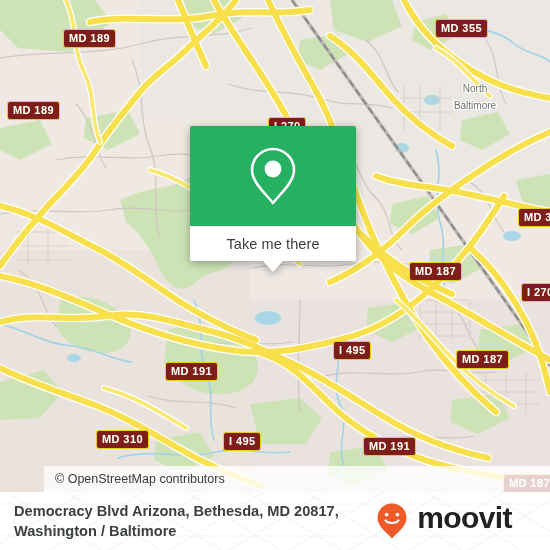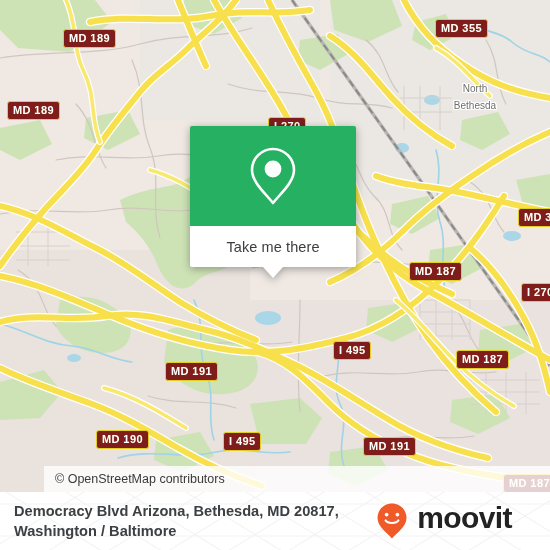--- a/index.html
+++ b/index.html
@@ -51,21 +51,21 @@
   
   .popup{
     position:absolute;left:190px;top:126px;width:166px;
     filter:drop-shadow(0 2px 4px rgba(0,0,0,.33));
   }
   .popup-top{
     height:100px;background:#25b062;border-radius:2px 2px 0 0;
     display:flex;align-items:center;justify-content:center;
   }
   .popup-bottom{
-    height:41px;background:#ffffff;border-radius:0 0 2px 2px;
+    height:35px;background:#ffffff;border-radius:0 0 2px 2px;
     display:flex;align-items:center;justify-content:center;
     position:relative;
   }
   .popup-label{
     color:#3d3d3d;font-size:14.5px;line-height:16px;letter-spacing:.1px;
   }
   .popup-tail{
     position:absolute;left:50%;margin-left:-10px;bottom:-11px;
     width:0;height:0;
     border-left:10px solid transparent;
@@ -308,34 +308,34 @@
         <path class="sec" d="M66,0 C78,26 72,48 84,72 C96,96 90,118 100,142"></path>
         <path class="sec" d="M150,170 C180,178 202,196 228,210 C256,226 276,246 300,264"></path>
         <path class="sec" d="M396,300 C418,318 434,340 454,360 C474,380 492,394 514,406"></path>
         <path class="sec" d="M104,388 C134,396 160,412 186,428"></path>
         <path class="sec" d="M436,48 C458,60 472,80 490,96"></path>
       </g>
     </svg>
 
     <div class="place" style="left:430px;top:80px;width:90px;">
       <div>North</div>
-      <div>Bethesda</div>
+      <div>Baltimore</div>
     </div>
 
     <div class="shield" style="left:63px;top:29px;">MD 189</div>
     <div class="shield" style="left:7px;top:101px;">MD 189</div>
     <div class="shield" style="left:435px;top:19px;">MD 355</div>
     <div class="shield" style="left:268px;top:117px;">I 270</div>
     <div class="shield" style="left:518px;top:208px;">MD 355</div>
     <div class="shield" style="left:409px;top:262px;">MD 187</div>
     <div class="shield" style="left:521px;top:283px;">I 270</div>
     <div class="shield" style="left:333px;top:341px;">I 495</div>
     <div class="shield" style="left:456px;top:350px;">MD 187</div>
     <div class="shield" style="left:165px;top:362px;">MD 191</div>
-    <div class="shield" style="left:96px;top:430px;">MD 190</div>
+    <div class="shield" style="left:96px;top:430px;">MD 310</div>
     <div class="shield" style="left:223px;top:432px;">I 495</div>
     <div class="shield" style="left:363px;top:437px;">MD 191</div>
     <div class="shield" style="left:503px;top:474px;">MD 187</div>
 
     <div class="popup">
       <div class="popup-top">
         <svg width="52" height="62" viewBox="0 0 52 62">
           <path d="M26 4 C14.4 4 5 13.4 5 25 C5 37 18 48 26 58 C34 48 47 37 47 25 C47 13.4 37.6 4 26 4 Z" fill="none" stroke="#ffffff" stroke-width="2.6" stroke-linejoin="round"></path>
           <circle cx="26" cy="24" r="8.4" fill="#ffffff"></circle>
         </svg>

